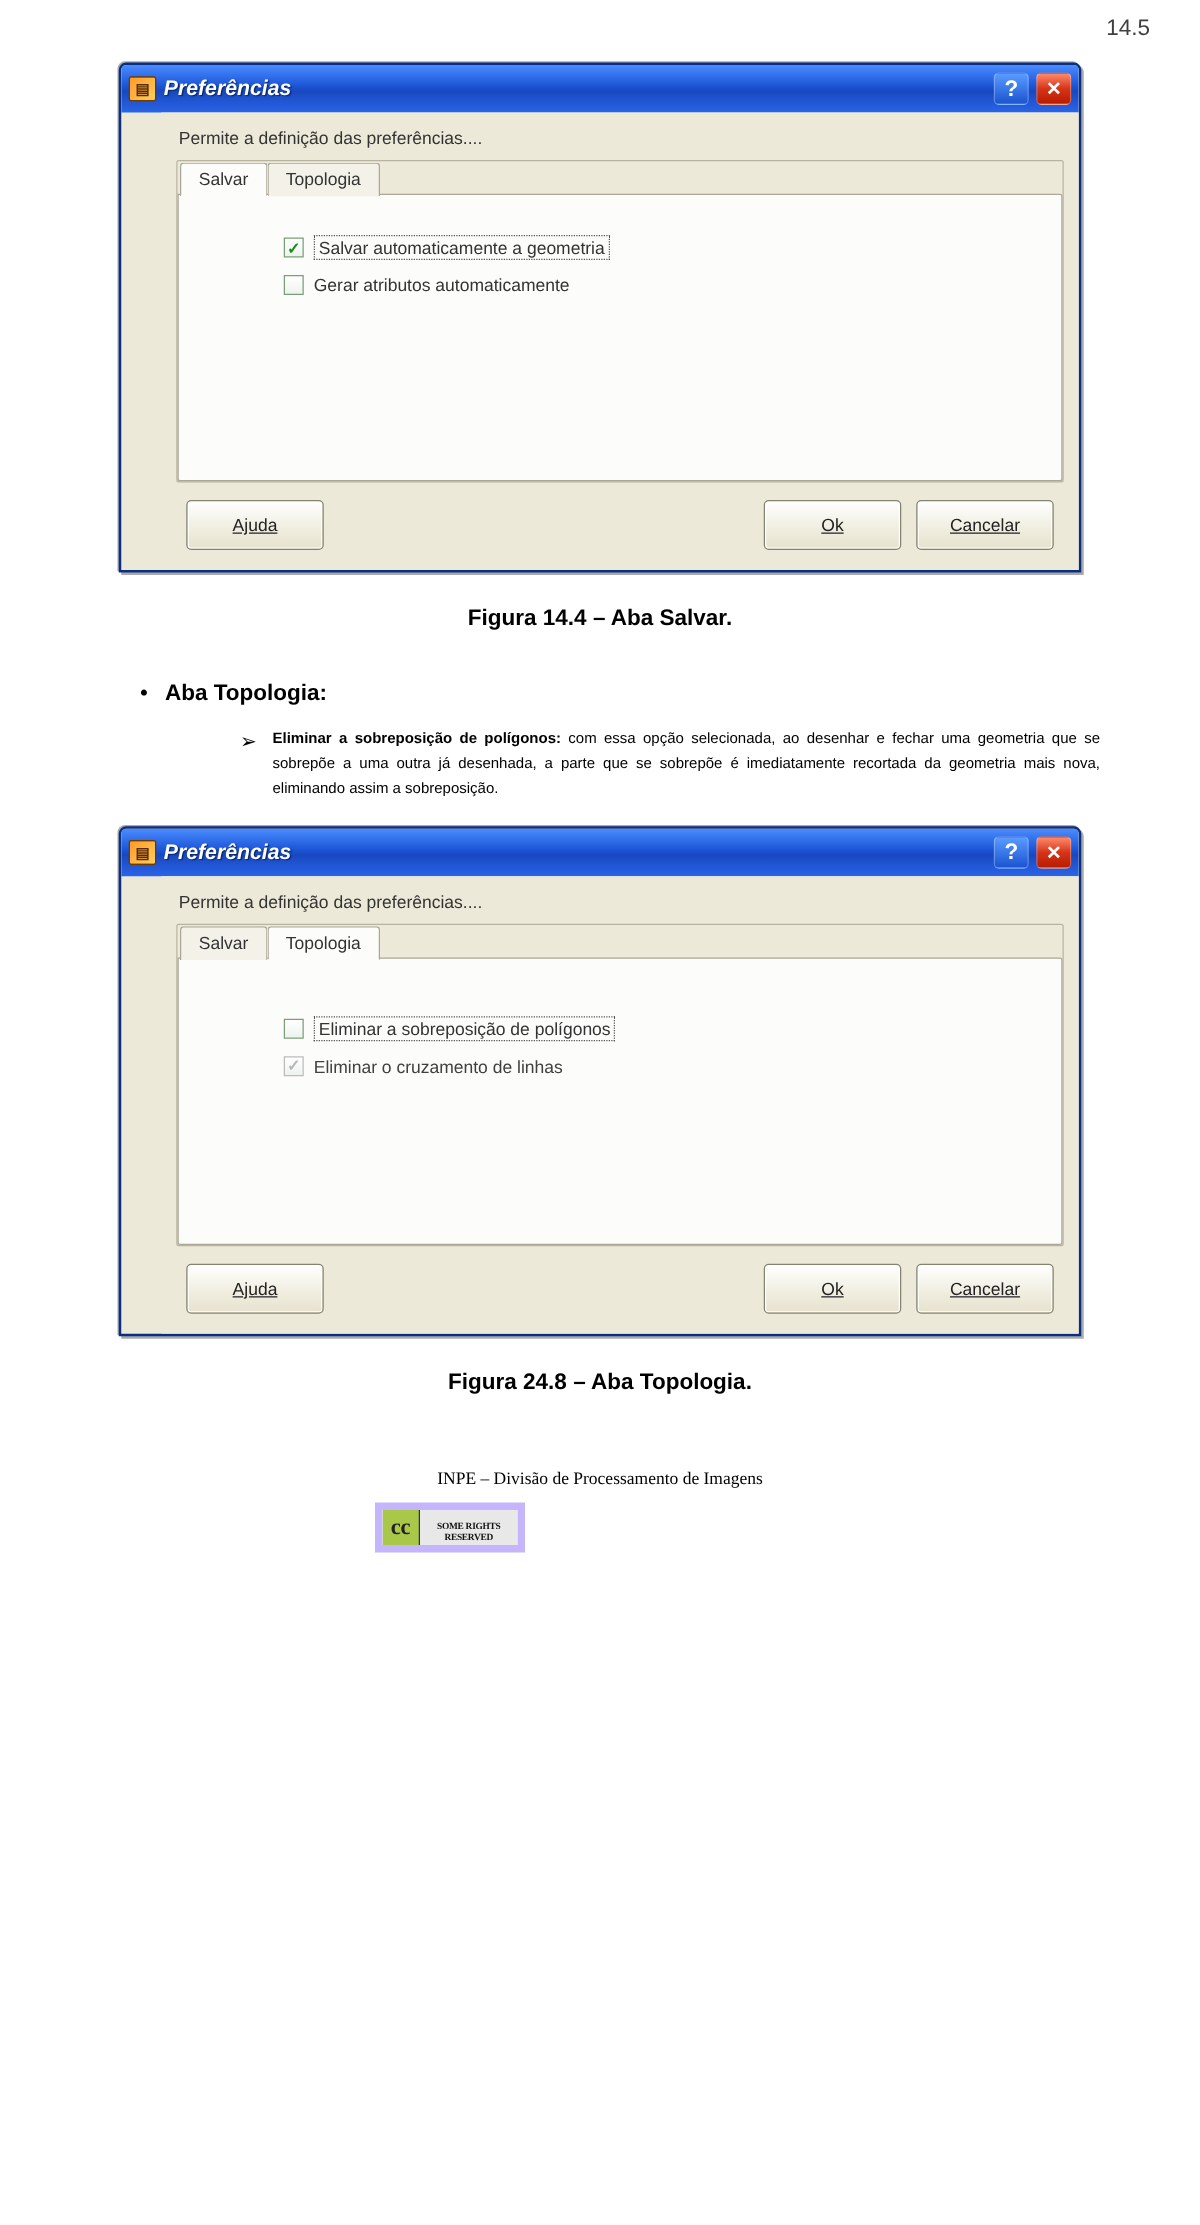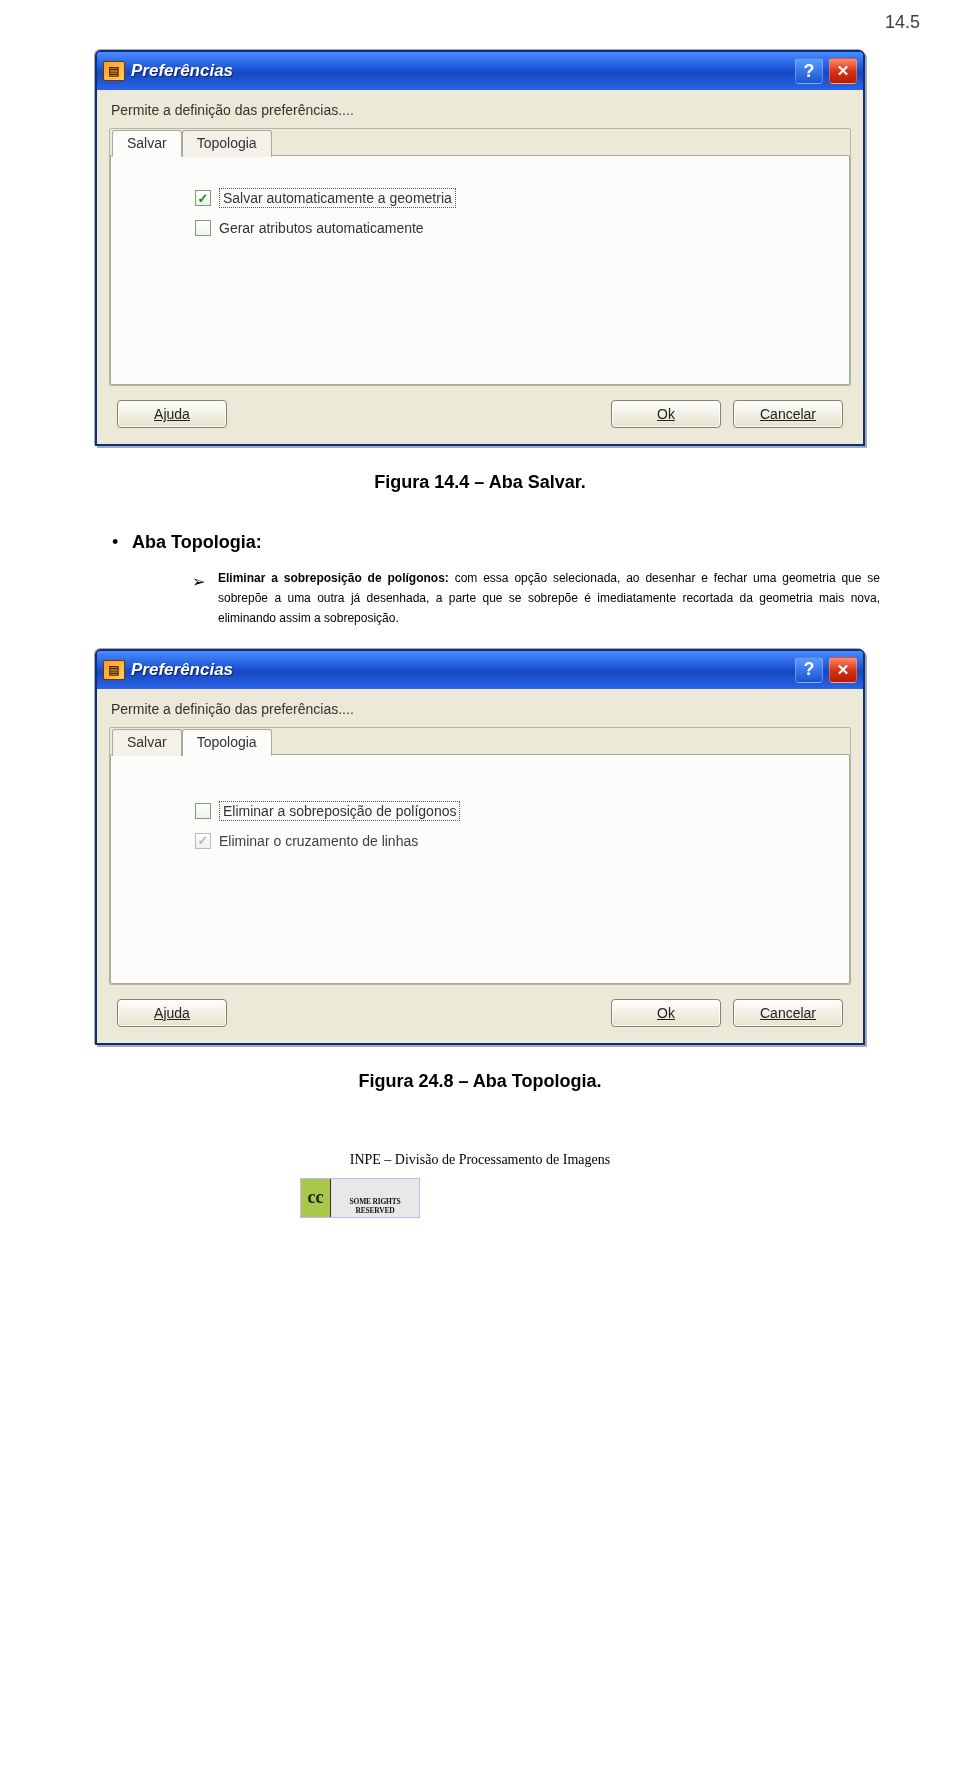--- a/index.html
+++ b/index.html
@@ -70,20 +70,21 @@
     font-size:18px;
   }
   .tb-close {
     background: linear-gradient(to bottom,#ff8a6a,#d63418 50%,#b81c00);
     color:#fff;
     font-size:15px;
   }
   .win-body {
     padding: 12px 12px 8px 12px;
     background: #ece9d8;
+    margin-left: 32px;
   }
   .desc-text {
     font-size: 14px;
     color: #333;
     margin: 0 2px 10px 2px;
   }
   .tabs-wrap {
     border: 1px solid #b8b4a2;
     border-radius: 2px;
     background: #ece9d8;
@@ -156,21 +157,21 @@
   .btnrow {
     display:flex;
     justify-content: space-between;
     align-items:center;
     padding: 14px 8px 8px 8px;
     gap: 12px;
   }
   .btnrow .spacer { flex:1; }
   .xp-btn {
     min-width: 110px;
-    height: 28px;
+    height: 40px;
     border: 1px solid #848270;
     border-radius: 4px;
     background: linear-gradient(to bottom,#fff,#f2f0e4,#e6e2ce);
     font-size: 14px;
     color:#222;
     display:inline-flex;align-items:center;justify-content:center;
     padding: 0 14px;
     box-shadow: 0 0 0 1px #fff inset;
   }
   .caption {
@@ -227,21 +228,21 @@
     display:flex;
     align-items:center;
     gap: 10px;
     margin-top: 10px;
     justify-content: flex-start;
     padding-left: 220px;
   }
   .cc-badge {
     width: 120px;
     height: 40px;
-    border: 1px solid #c4b5fd;
+    border: 6px solid #c4b5fd;
     display:flex;
     padding:0;
     overflow:hidden;
     font-size:9px;
   }
   .cc-badge .left {
     width: 30px;
     background:#a9c84a;
     display:flex;align-items:center;justify-content:center;
     font-size:18px;font-weight:bold;color:#222;

